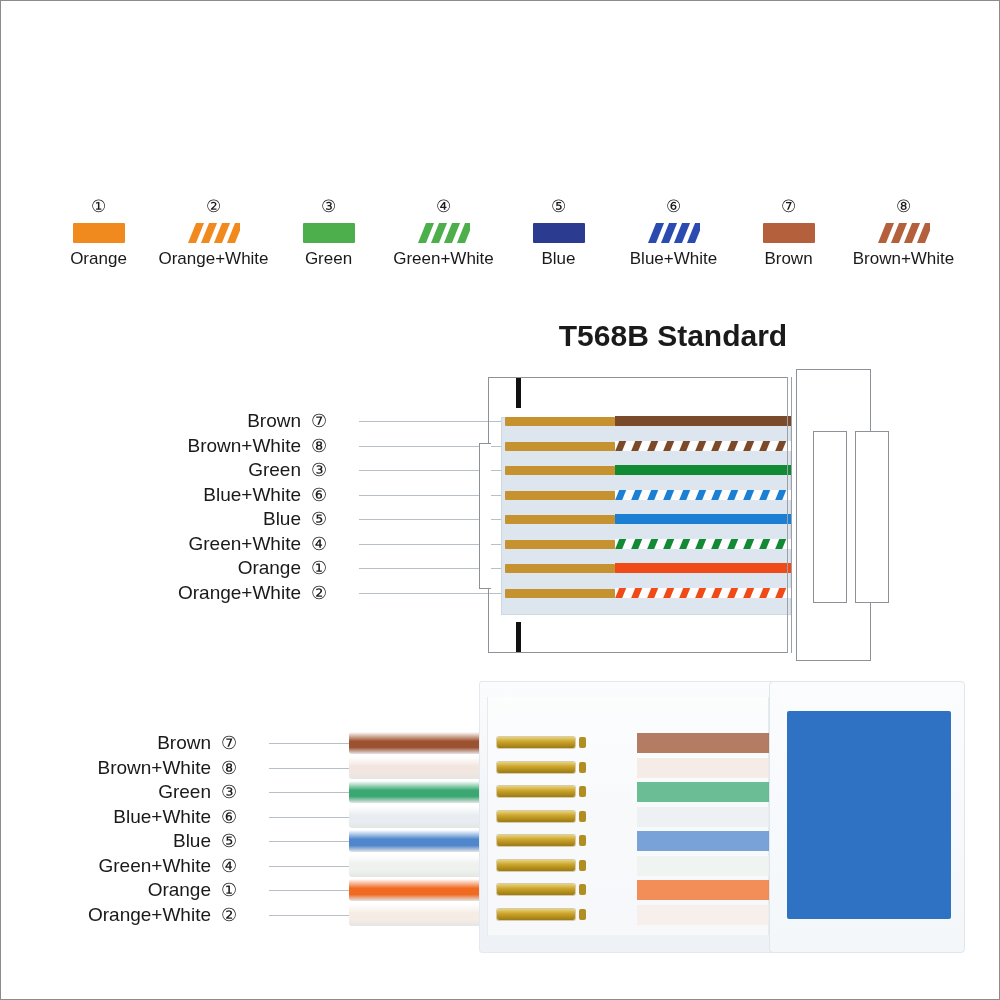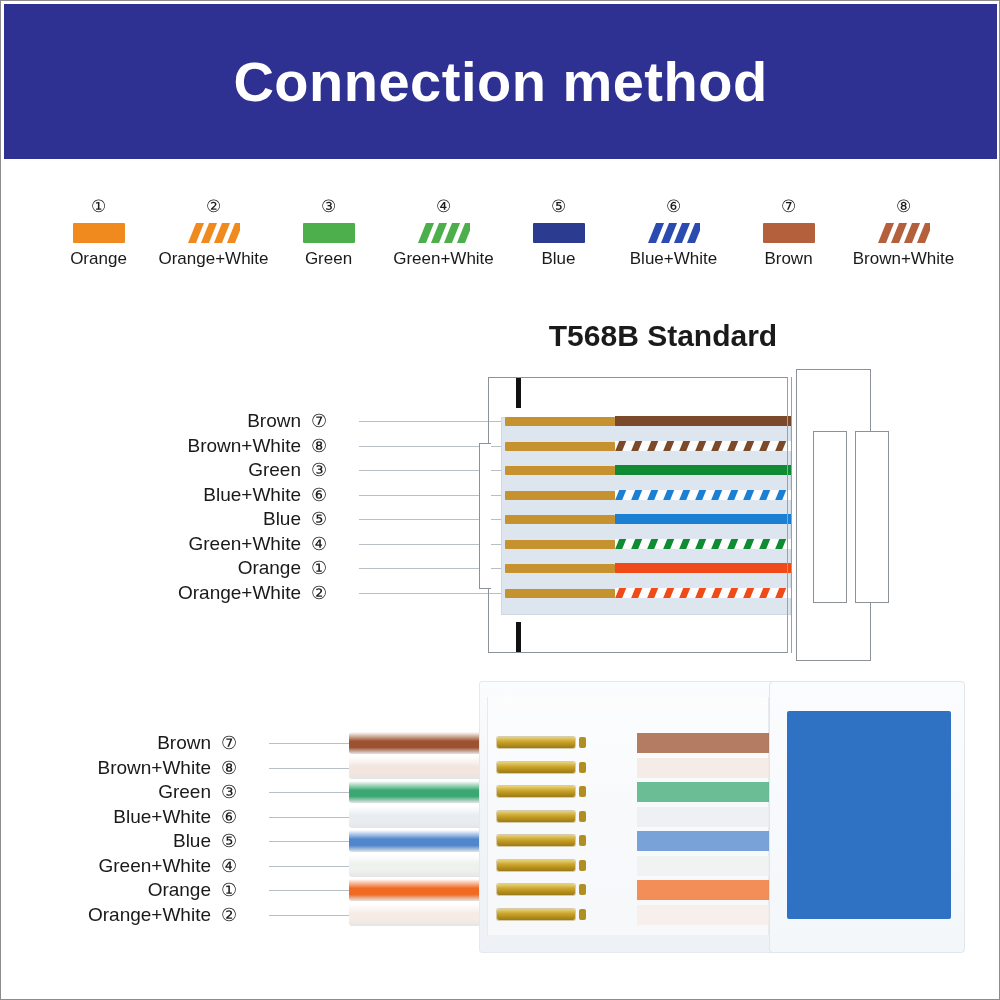--- a/index.html
+++ b/index.html
@@ -77,21 +77,21 @@
 
   
   #t568b-title{
     position:absolute;
     left:0;top:318px;width:1000px;
     text-align:center;
     font-size:30px;
     font-weight:bold;
     color:#1a1a1a;
   }
-  #t568b-title span{position:relative;left:162px;}
+  #t568b-title span{position:relative;left:172px;}
 
   
   #diagram-top{
     position:absolute;
     left:0;top:368px;width:1000px;height:300px;
   }
   .label-col{
     position:absolute;
     font-size:19px;
     color:#1a1a1a;
@@ -270,23 +270,20 @@
     opacity:.75;
   }
 
   #photo-labels{position:absolute;left:0;top:0;}
 </style>
 </head>
 <body>
 
 <div id="page">
 
-  <div id="header">
-    <div id="header-title">Connection method</div>
-  </div>
 
   <div id="legend">
       <div class="legend-item">
         <div class="legend-num">①</div>
         <div class="swatch solid" style="background: rgb(241, 138, 30);"></div>
         <div class="legend-label">Orange</div>
       </div>
       <div class="legend-item">
         <div class="legend-num">②</div>
         <div class="swatch">

